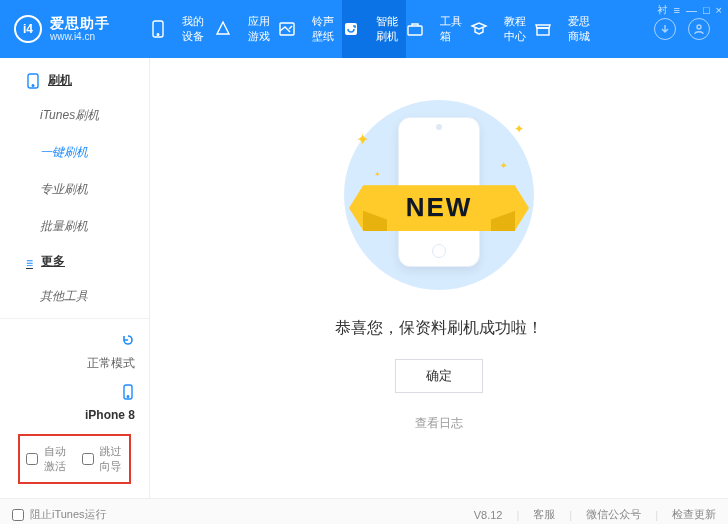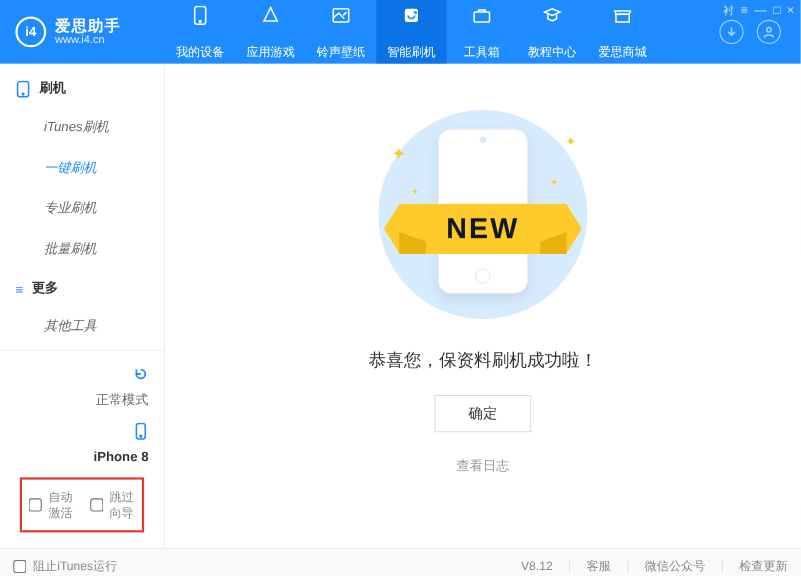--- a/index.html
+++ b/index.html
@@ -26,21 +26,21 @@
     width: 28px; height: 28px; border: 2px solid #fff; border-radius: 50%;
     display: flex; align-items: center; justify-content: center;
     font-weight: bold; font-size: 12px; color: #fff;
   }
   .brand-text { line-height: 1.15; }
   .brand-title { font-size: 14px; font-weight: 700; letter-spacing: 1px; }
   .brand-sub { font-size: 10px; opacity: .85; }
   .topnav { display: flex; align-items: stretch; }
   .topnav-item {
     width: 64px;
-    display: flex; flex-direction: column; align-items: center; justify-content: center;
+    display: flex; flex-direction: row; align-items: center; justify-content: center;
     gap: 16px; cursor: pointer;
     font-size: 11px;
   }
   .topnav-item.active {
     background: linear-gradient(#0b73e6, #0b73e6);
   }
   .topnav-icon { display:flex; align-items:center; justify-content:center; height:20px; }
   .sys-icons {
     position: absolute; right: 6px; top: 3px;
     display: flex; gap: 6px; align-items:center;
@@ -57,21 +57,21 @@
   }
   
   .body-area { display:flex; height: calc(100% - 58px - 26px); }
   .sidebar {
     width: 150px; background: #fff; border-right: 1px solid #eee;
     display: flex; flex-direction: column;
   }
   .side-scroll { flex: 1; overflow: hidden; padding-top: 6px; }
   .group-head {
     display:flex; align-items:flex-end; gap:8px;
-    padding: 8px 14px; color:#333; font-size:12px; font-weight:600;
+    padding: 8px 26px; color:#333; font-size:12px; font-weight:600;text-decoration:underline;
   }
   .group-head svg, .group-head .hamb { color:#1e8cff; }
   .side-item {
     padding: 10px 14px 10px 40px; color:#666; cursor:pointer;
     font-size: 12px;
     font-style: italic;
   }
   .side-item.active { color:#1e8cff; }
   .side-bottom { border-top: 1px solid #f1f1f1; padding: 10px 12px; }
   .mode-row, .device-row {

